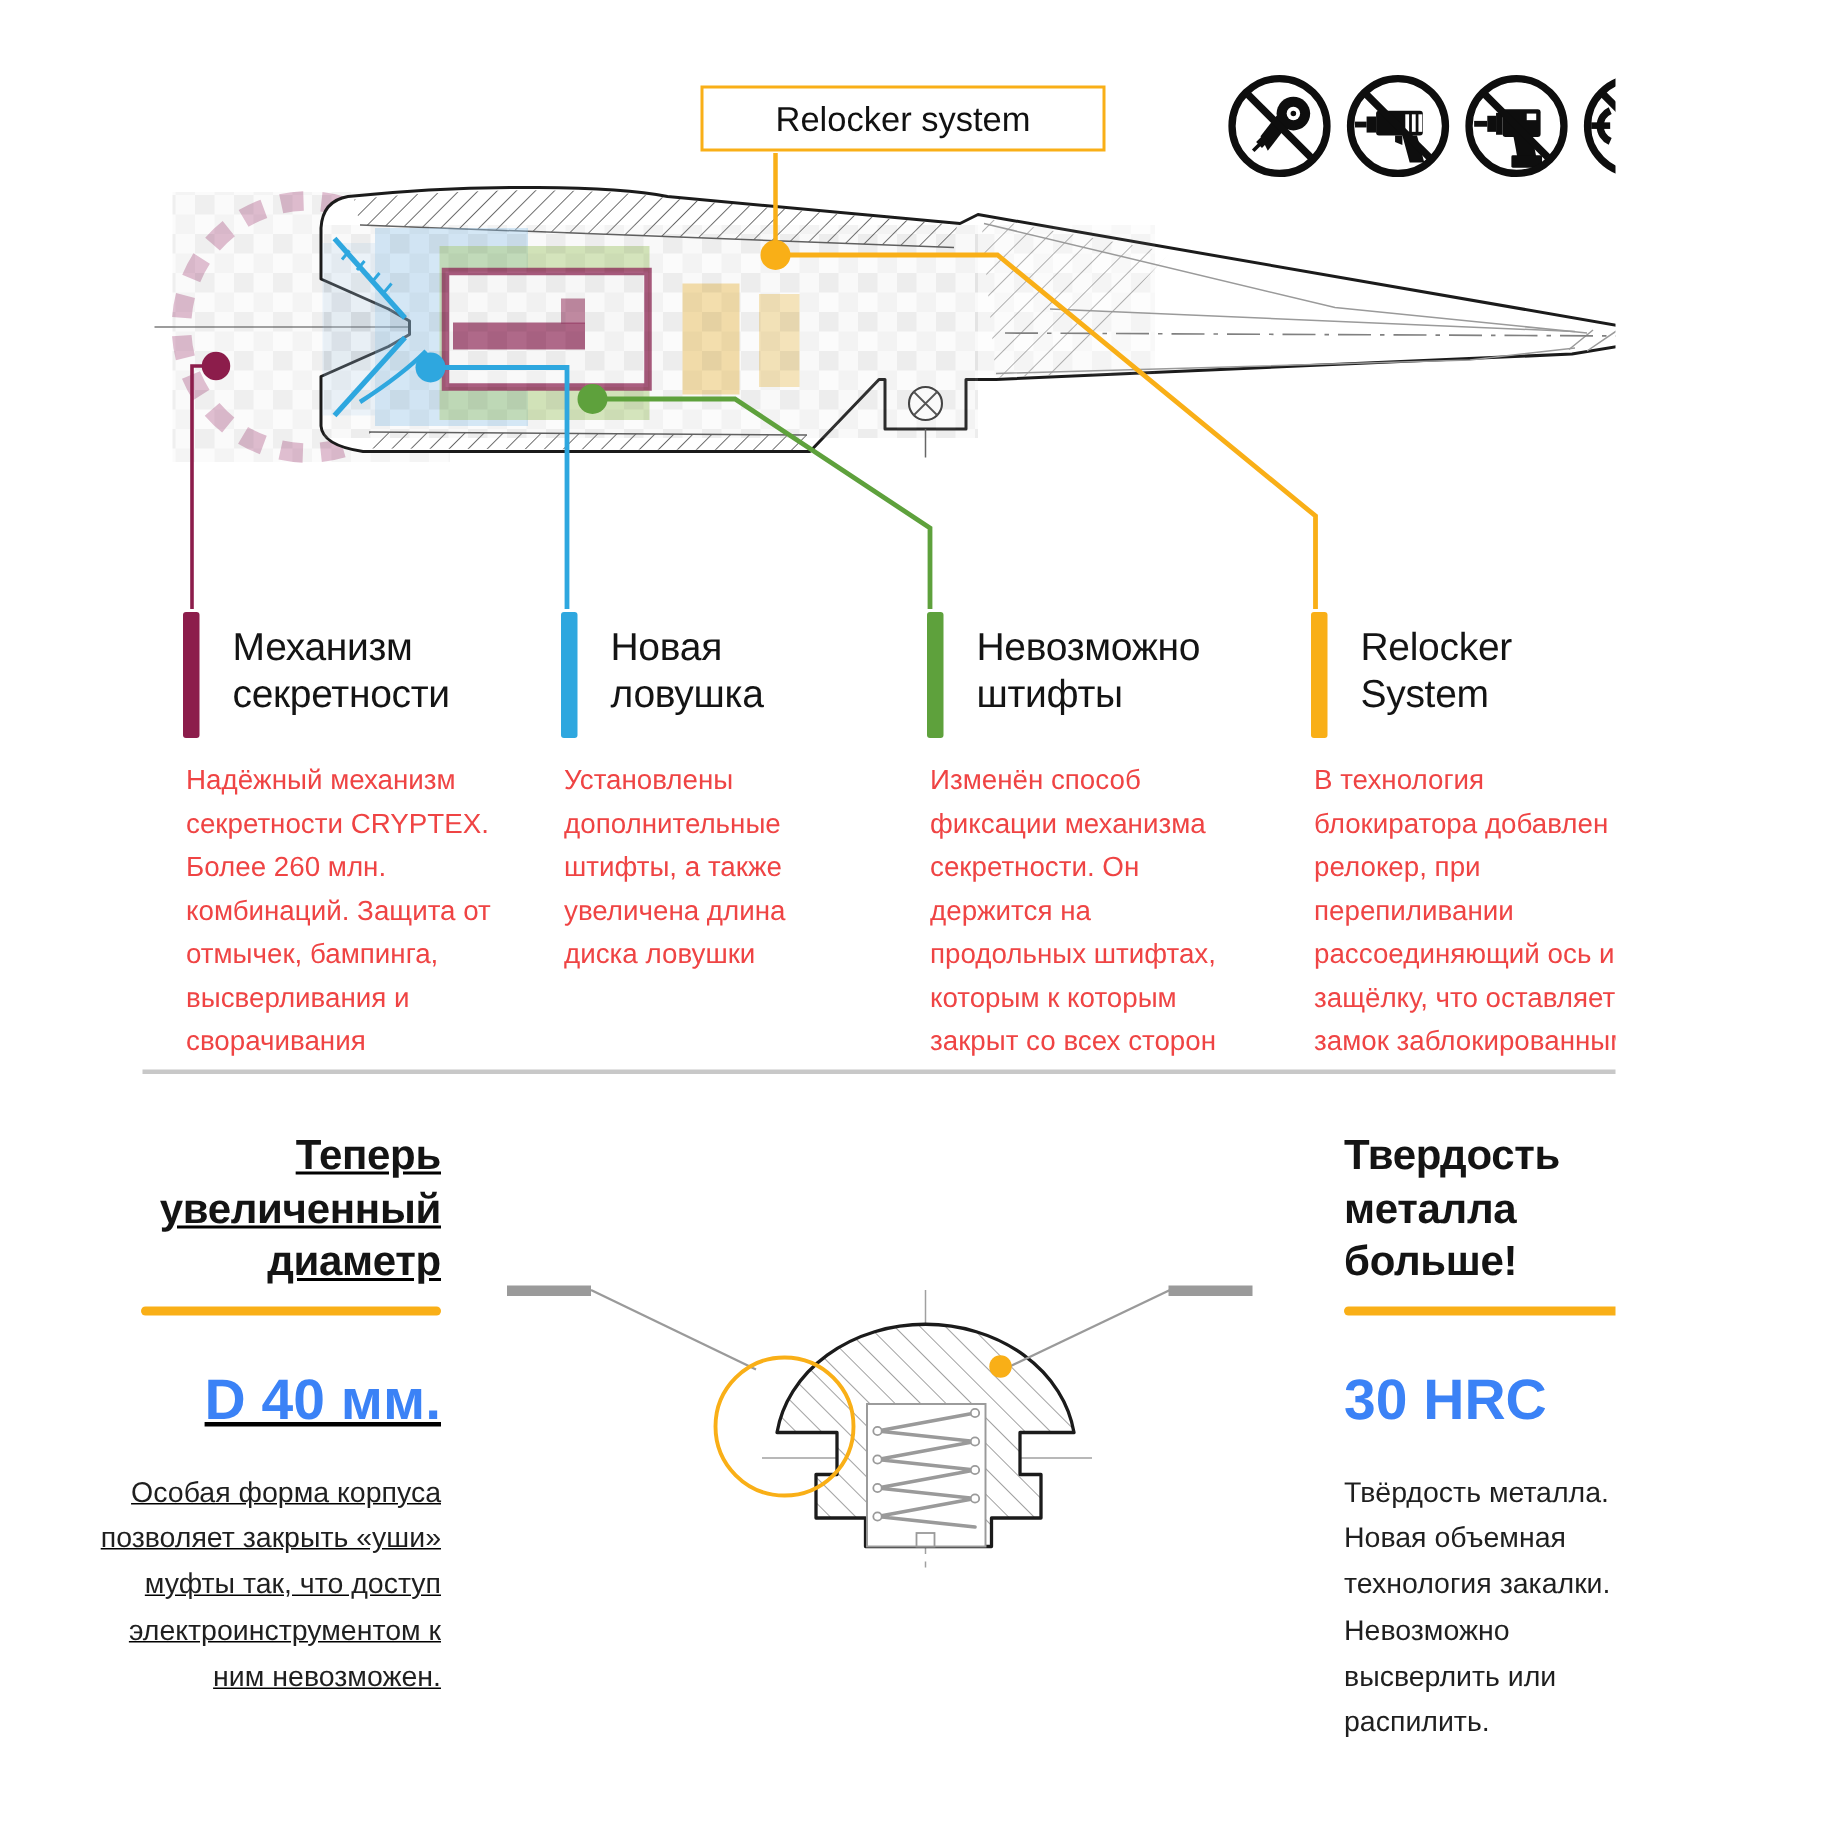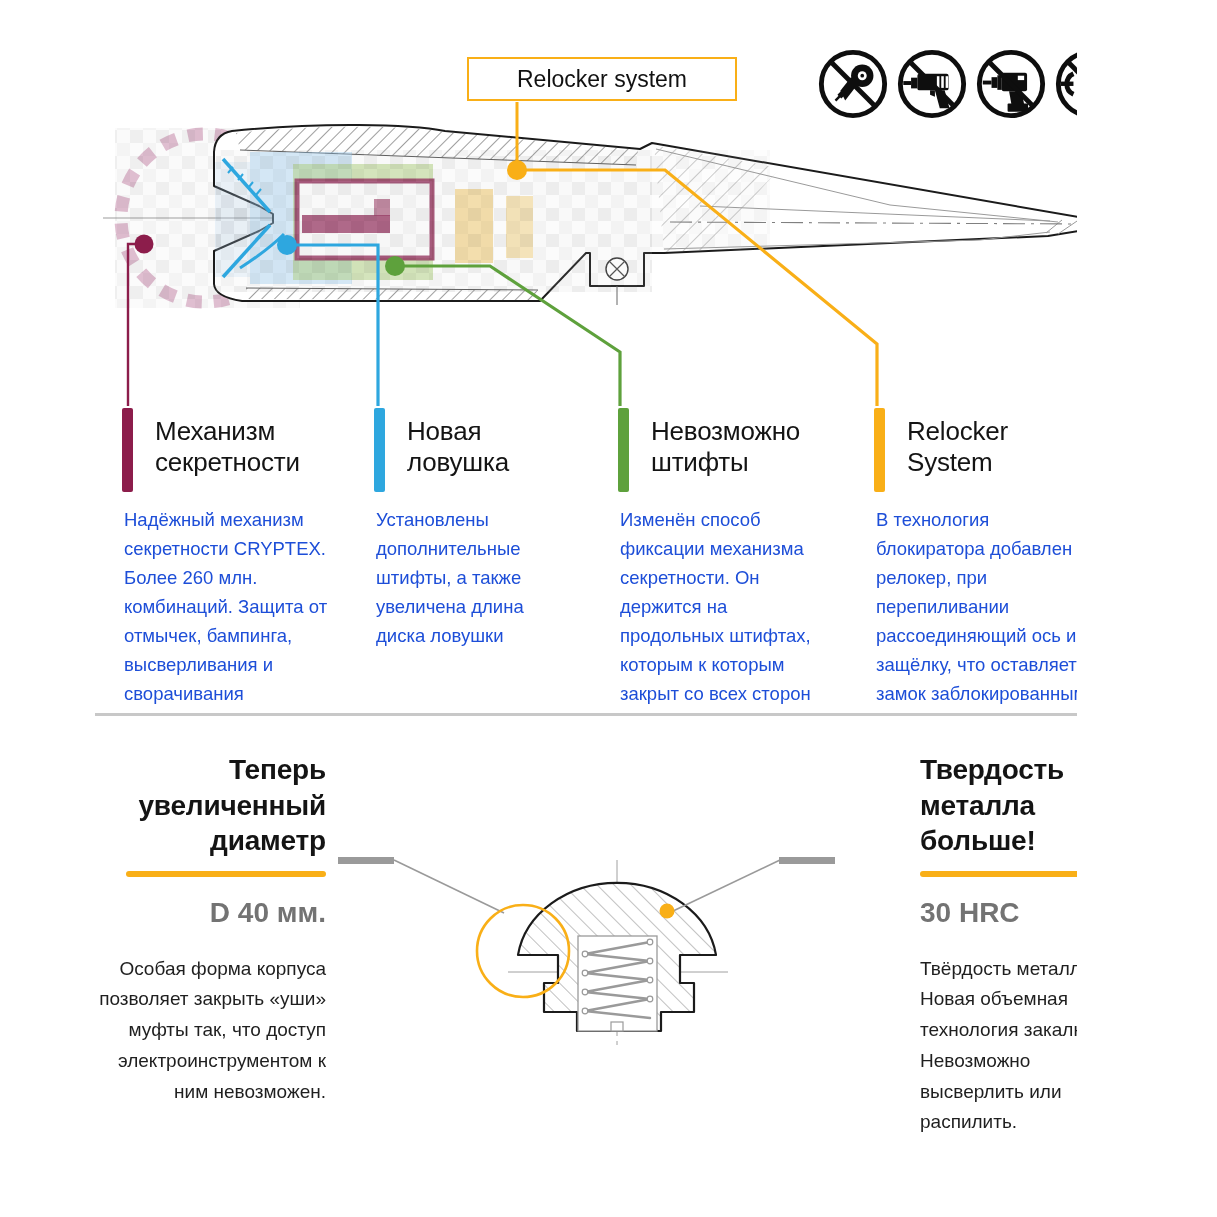--- a/index.html
+++ b/index.html
@@ -15,35 +15,35 @@
   
   .icons-row{left:816px;top:47px;display:flex;gap:5px;}
   .icons-row svg{width:74px;height:74px;display:block;}
 
   
   .feature{top:406px;height:300px;}
   .feature .bar{position:absolute;left:0;top:2px;width:11px;height:84px;border-radius:2px;}
   .feature .f-title{position:absolute;left:33px;top:10px;width:152px;font-size:26px;
     line-height:1.2;color:#141414;font-weight:500;letter-spacing:-0.2px;}
   .feature .f-body{position:absolute;left:2px;top:99px;font-size:18.5px;line-height:1.57;
-    color:#1d4ed8;}
+    color:#ef4444;}
 
   .divider{left:95px;top:713px;width:1020px;height:2.5px;background:#C8C8C8;}
 
   
   .block{top:752px;}
-  #block-left{left:76px;width:250px;text-align:right;}
-  #block-right{left:920px;width:245px;text-align:left;}
+  #block-left{left:44px;width:250px;text-align:right;text-decoration:underline;}
+  #block-right{left:896px;width:245px;text-align:left;}
   .b-title{font-size:28px;font-weight:bold;line-height:1.27;color:#141414;letter-spacing:-0.2px;}
   #block-left .b-title{width:190px;margin-left:auto;}
   #block-right .b-title{width:165px;}
   .underline{height:6px;border-radius:3px;margin-top:12px;background:#F9AF17;}
   #block-left .underline{width:200px;margin-left:auto;}
   #block-right .underline{width:198px;}
-  .b-value{font-size:28px;font-weight:800;color:#737373;margin-top:20px;}
+  .b-value{font-size:38px;font-weight:800;color:#3b82f6;margin-top:36px;}
   .b-body{font-size:19px;line-height:1.62;color:#1F1F1F;margin-top:25px;}
   #block-left .b-body{width:235px;margin-left:auto;}
   #block-right .b-body{width:218px;}
 </style>
 </head>
 <body>
 
 <div id="stage">
 
   <svg class="abs" style="left:0;top:0" width="1217" height="430" viewBox="0 0 1217 430">

